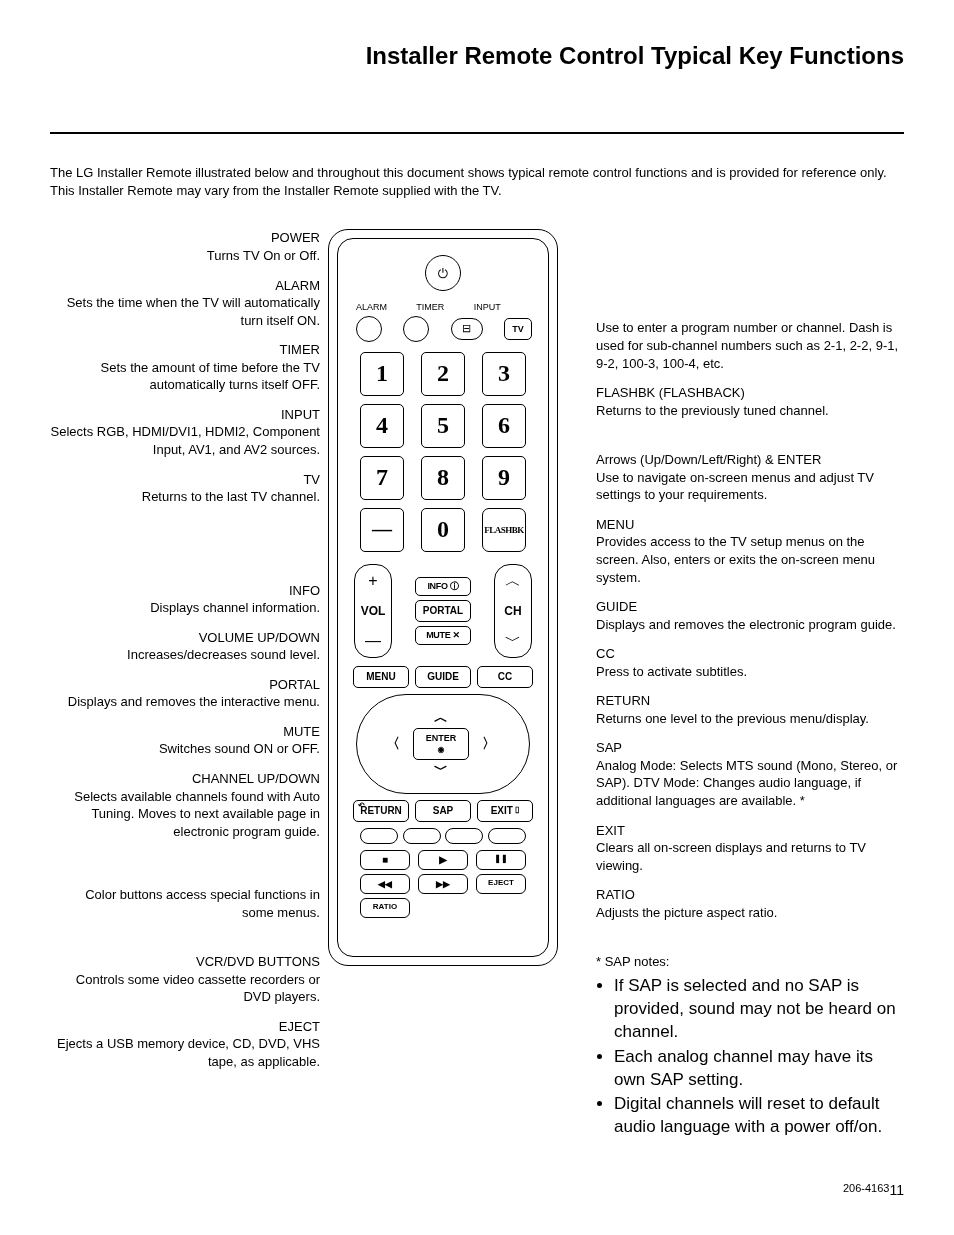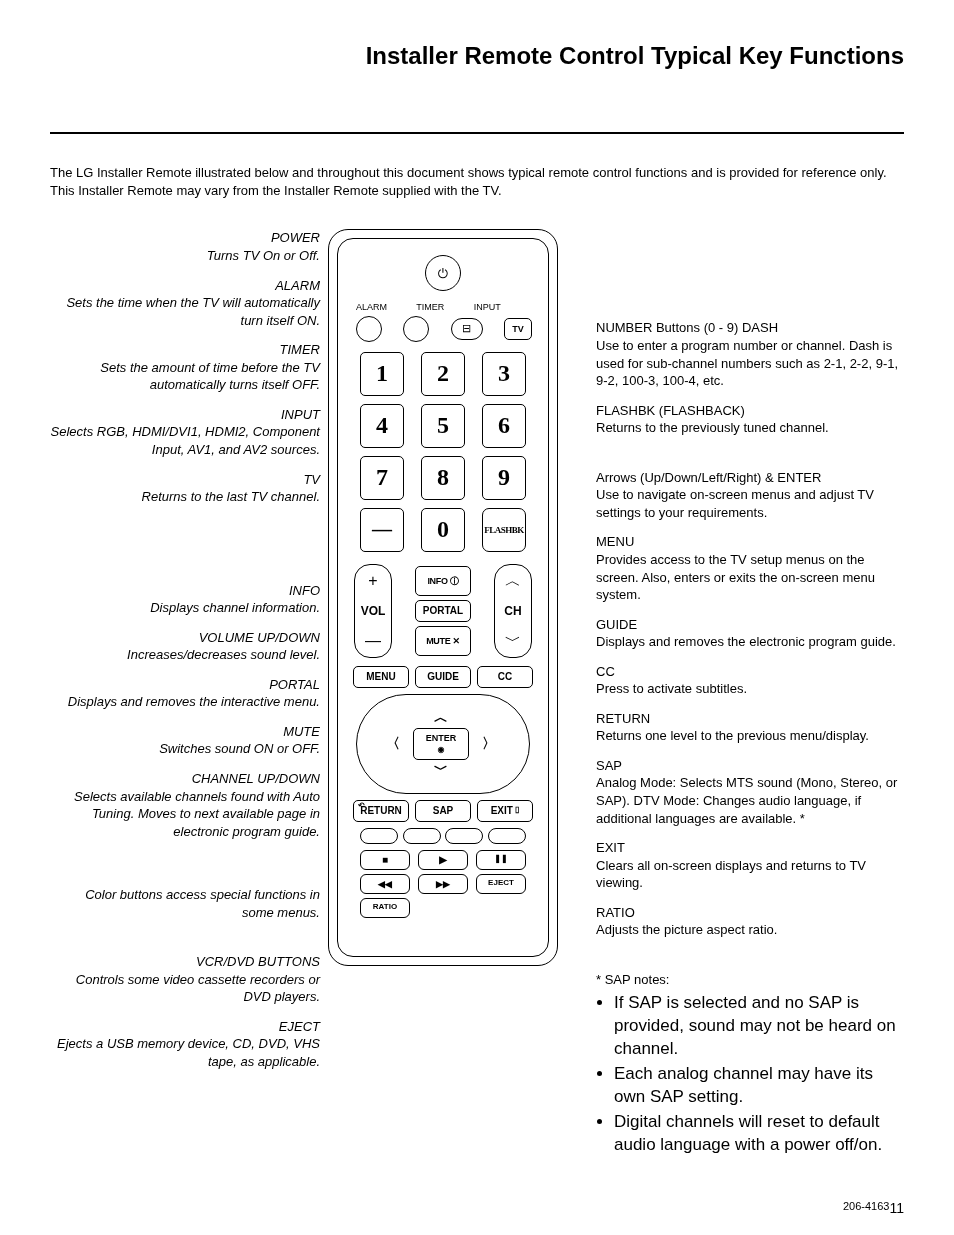--- a/index.html
+++ b/index.html
@@ -21,21 +21,21 @@
   .rule {
     border-top: 2px solid #000;
     margin-bottom: 30px;
   }
   .intro { margin-bottom: 30px; }
   .cols {
     display: flex;
     gap: 8px;
     align-items: flex-start;
   }
-  .leftcol { width: 270px; text-align: right; font-style: italic; }
+  .leftcol { width: 270px; text-align: right; }
   .centercol { width: 230px; flex: 0 0 230px; }
   .rightcol { flex: 1; padding-left: 30px; }
   .kv { margin-bottom: 12px; }
   .kv .head { text-transform: none; }
   .gap-s { height: 64px; }
   .gap-m { height: 20px; }
   .gap-color { height: 34px; }
 
   
   .remote-wrap { position: relative; }
@@ -60,21 +60,21 @@
     display:flex; align-items:center; justify-content:center;
     font-weight:bold;
   }
   .circ {
     border:1.5px solid #000;
     border-radius:50%;
     background:#fff;
     display:flex; align-items:center; justify-content:center;
   }
   .num { width:44px; height:44px; font-family: Georgia, 'Times New Roman', serif; font-size:24px; font-weight:bold; }
-  .sml { width:56px; height:30px; font-size:9px; letter-spacing:-0.3px; }
+  .sml { width:56px; height:19px; font-size:9px; letter-spacing:-0.3px; }
   .mid { width:56px; height:22px; font-size:10px; font-weight:bold; }
   .nums { display:flex; flex-direction:column; gap:8px; margin:10px 10px; }
   .nums .r { display:flex; justify-content:space-between; }
   .lblrow { display:flex; justify-content:space-between; font-size:9px; margin:10px 6px 2px 6px; }
   .tvbtn { width:28px; height:22px; border:1.5px solid #000; border-radius:5px; font-size:9px; font-weight:bold; display:flex;align-items:center;justify-content:center; }
   .rocker {
     border:1.5px solid #000; border-radius:16px;
     width:38px; height:94px;
     display:flex; flex-direction:column; align-items:center; justify-content:space-between;
     padding:8px 0; font-size:12px; font-weight:bold;
@@ -283,21 +283,20 @@
         </div>
 
       </div>
         </div>
     </div>
   </div>
 
   <div class="rightcol">
     <div style="height:90px"></div>
     <div class="kv">
-        <div class="head">NUMBER Buttons (0 - 9) DASH</div>
         <div>Use to enter a program number or channel. Dash is used for sub-channel numbers such as 2-1, 2-2, 9-1, 9-2, 100-3, 100-4, etc.</div>
       </div>
     <div class="kv">
         <div class="head">FLASHBK (FLASHBACK)</div>
         <div>Returns to the previously tuned channel.</div>
       </div>
     <div style="height:20px"></div>
     <div class="kv">
         <div class="head">Arrows (Up/Down/Left/Right) &amp; ENTER</div>
         <div>Use to navigate on-screen menus and adjust TV settings to your requirements.</div>

